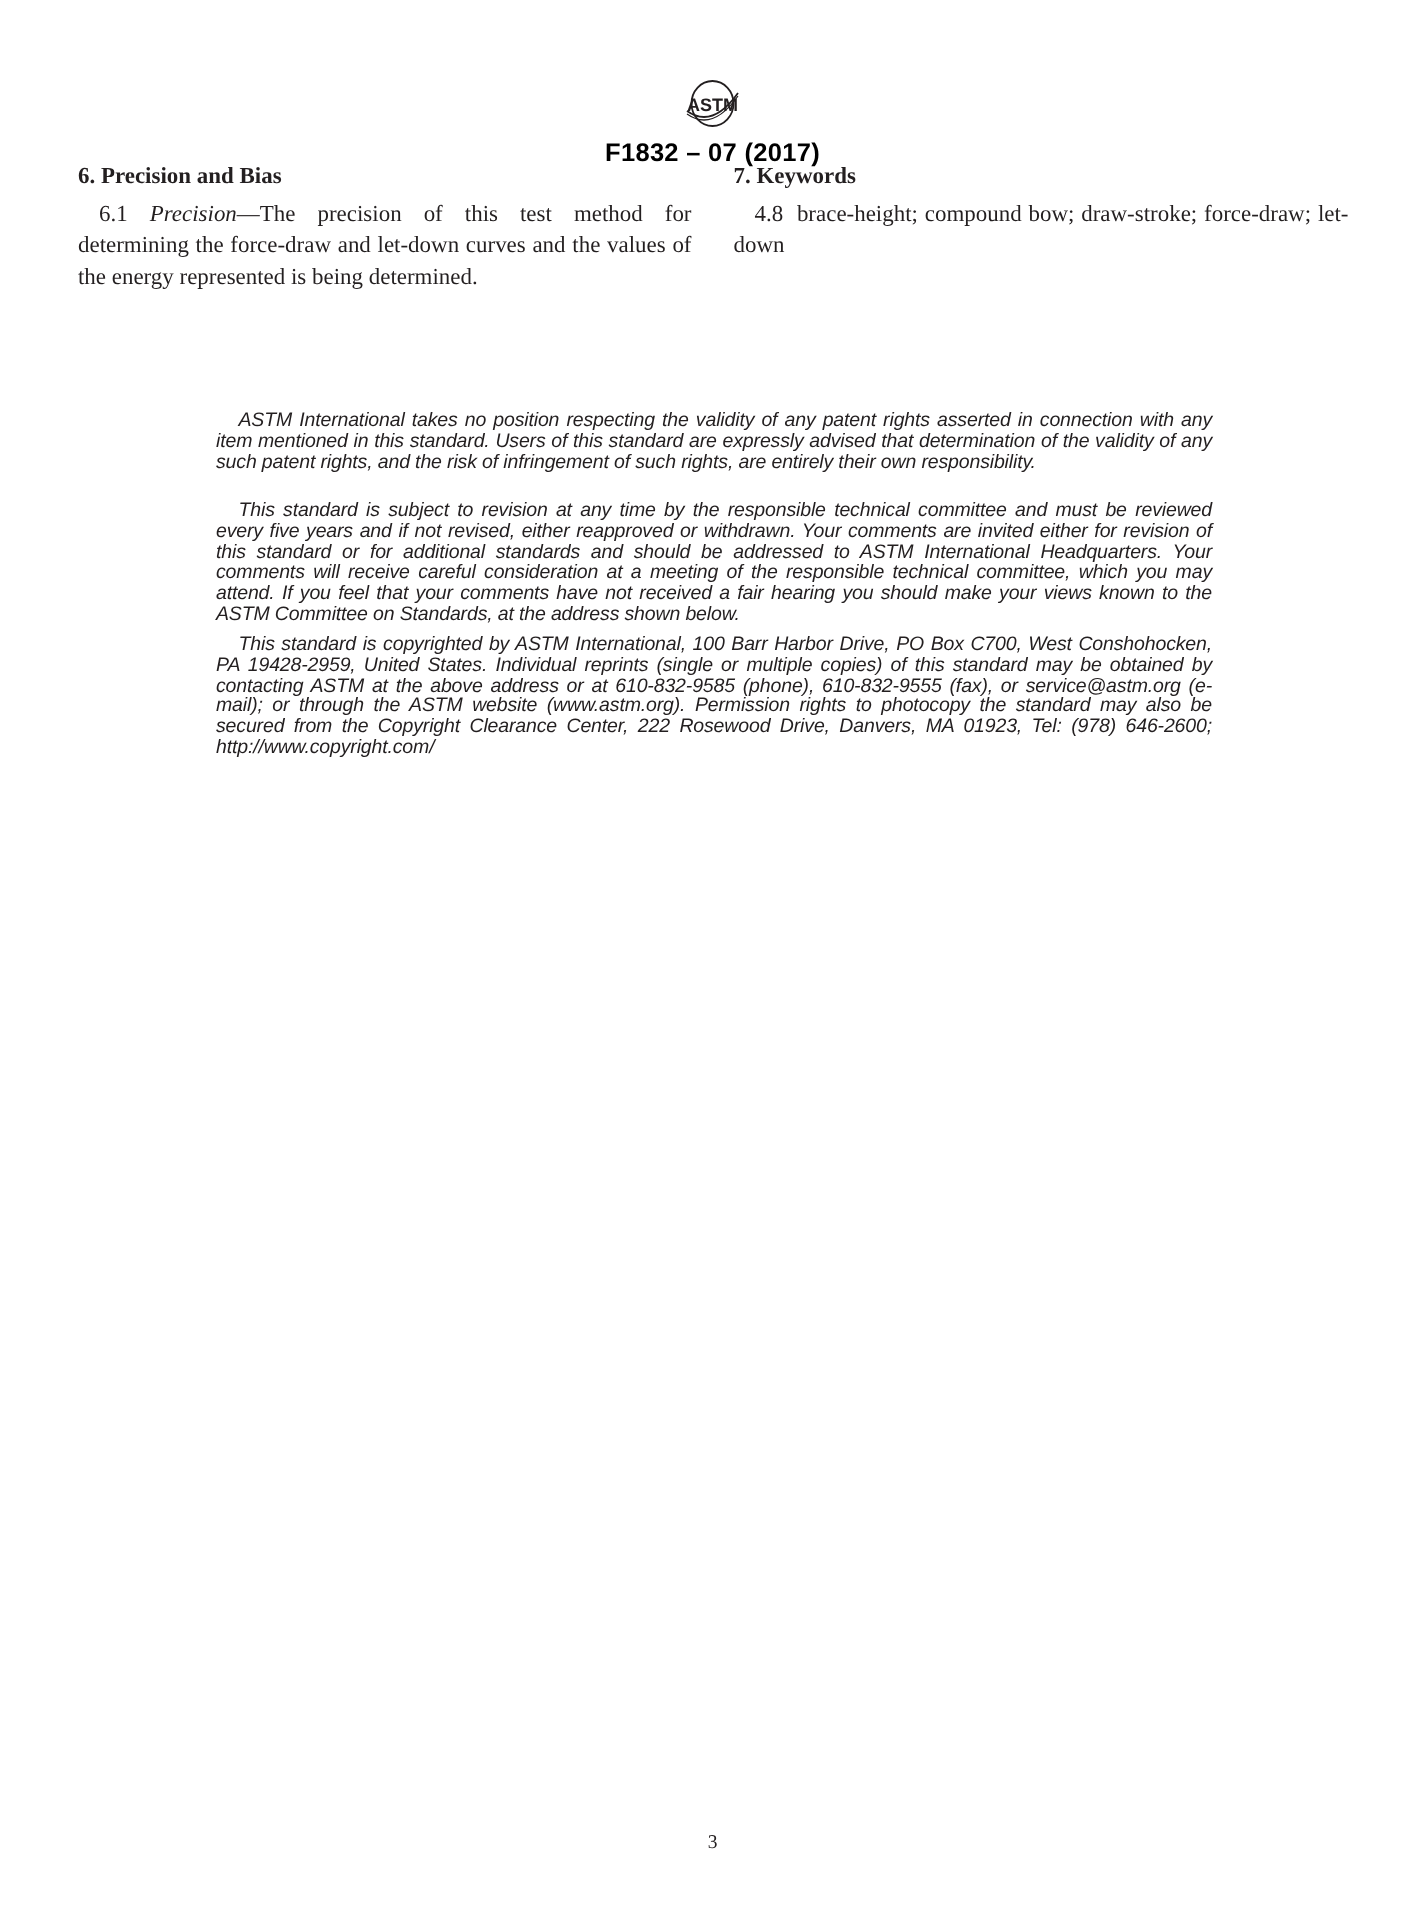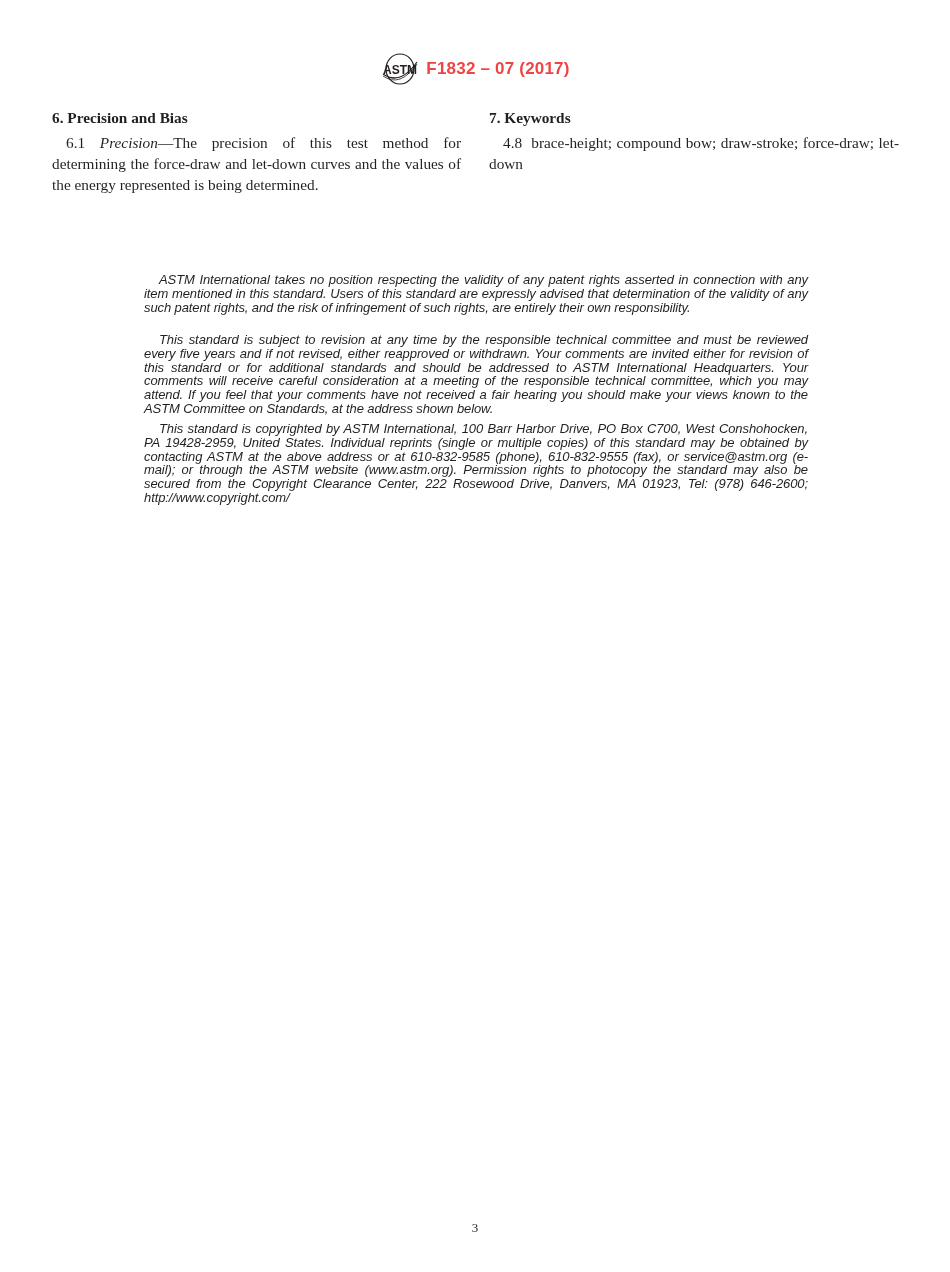--- a/index.html
+++ b/index.html
@@ -1,24 +1,24 @@
 <!DOCTYPE html>
 <html><head>
 <meta charset="utf-8">
 <style>
   html, body { margin: 0; padding: 0; background: #ffffff; }
   body { width: 950px; height: 1272px; position: relative; color: #231f20; overflow: hidden; }
   .header {
     position: absolute; top: 52px; left: 0; width: 950px;
-    display: flex; justify-content: center; align-items: center; gap: 6px;
+    display: flex; justify-content: center; align-items: center; gap: 6px; flex-direction: column;
   }
   .logo { width: 40px; height: 34px; display: inline-block; }
   .designation {
     font-family: "Liberation Sans", sans-serif; font-weight: bold; font-size: 17px;
-    letter-spacing: 0.2px; color: #ef4444;
+    letter-spacing: 0.2px; color: #000000;
   }
   .col {
     position: absolute; top: 93px;
     font-family: "Liberation Serif", serif; font-size: 15.3px; line-height: 21px;
     text-align: justify;
   }
   .col-left { left: 52px; width: 409px; }
   .col-right { left: 489px; width: 410px; }
   .sec-head { font-weight: bold; font-size: 15.3px; margin: 14px 0 4px 0; }
   .para { margin: 0 0 7px 0; text-indent: 14px; }

